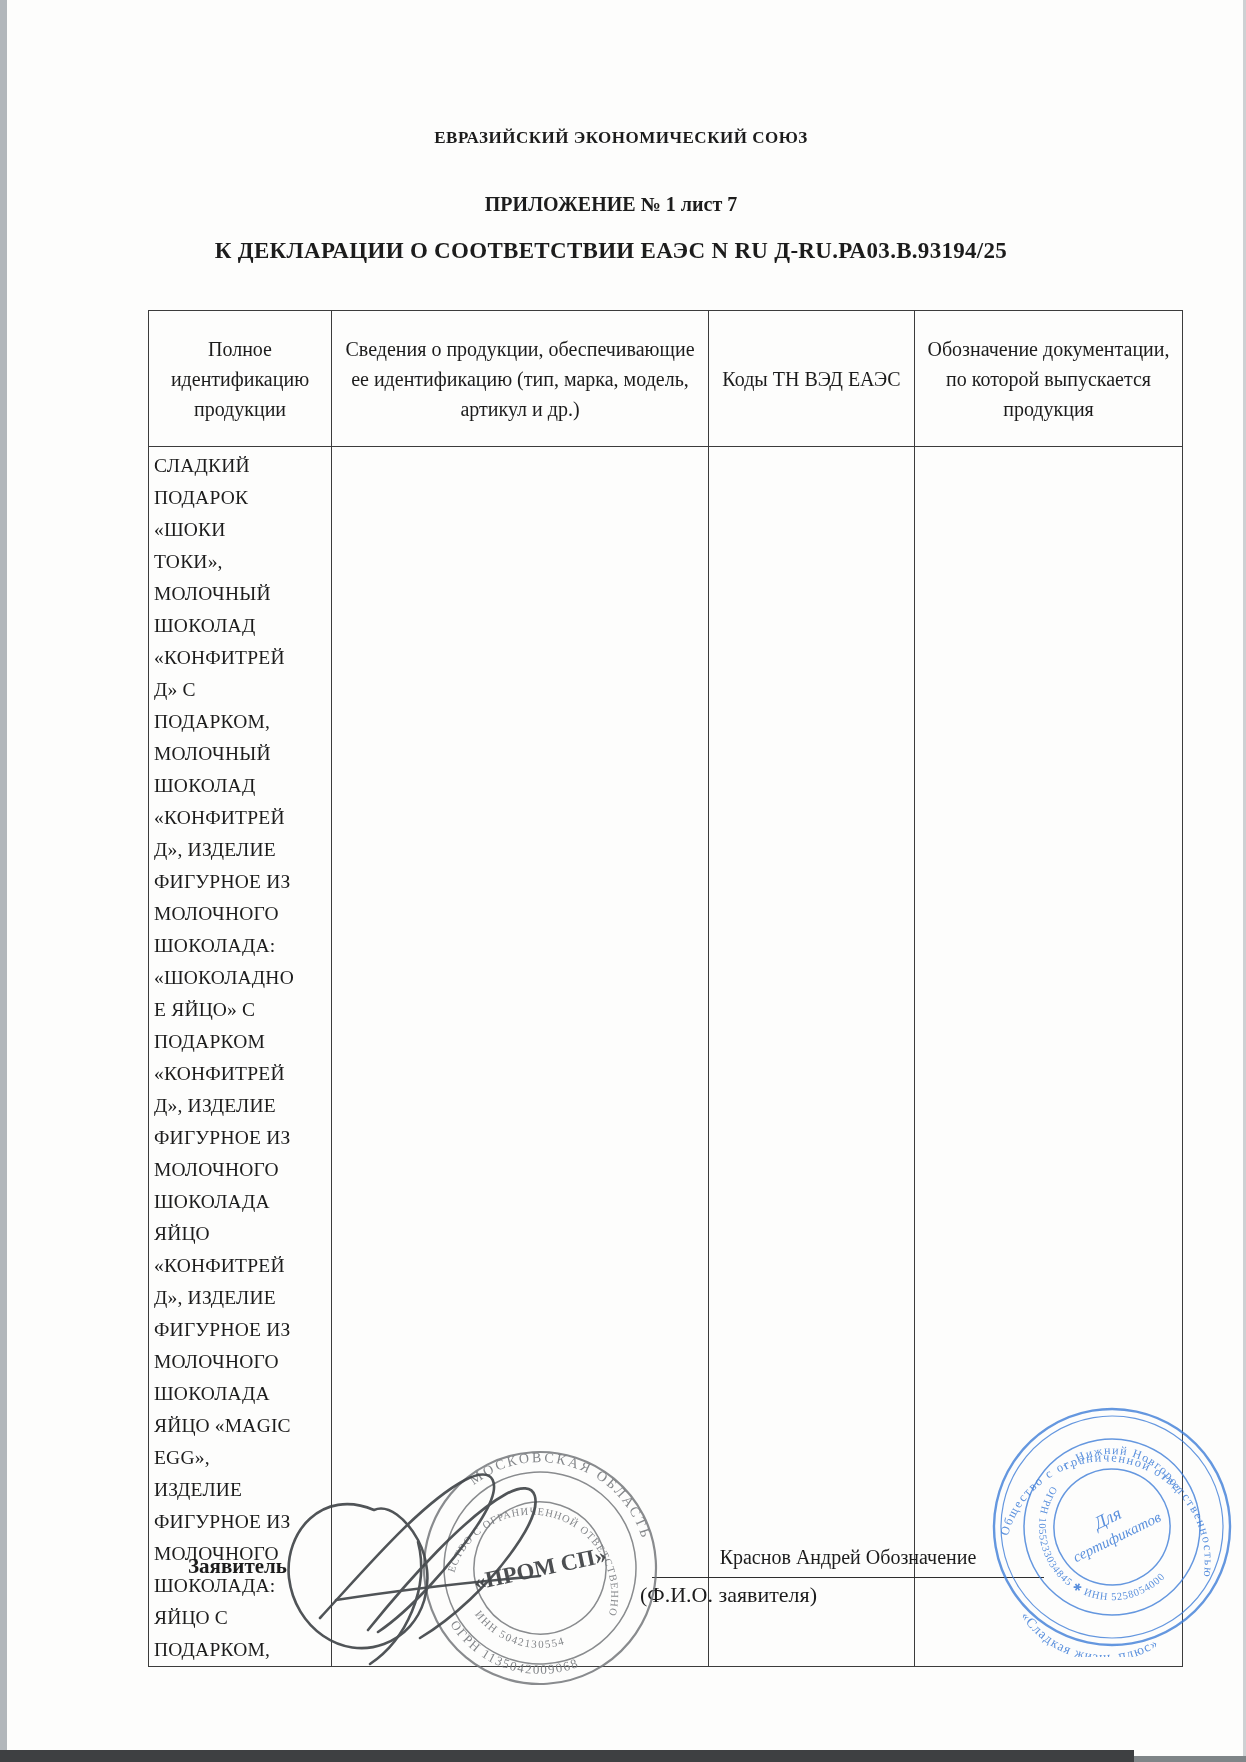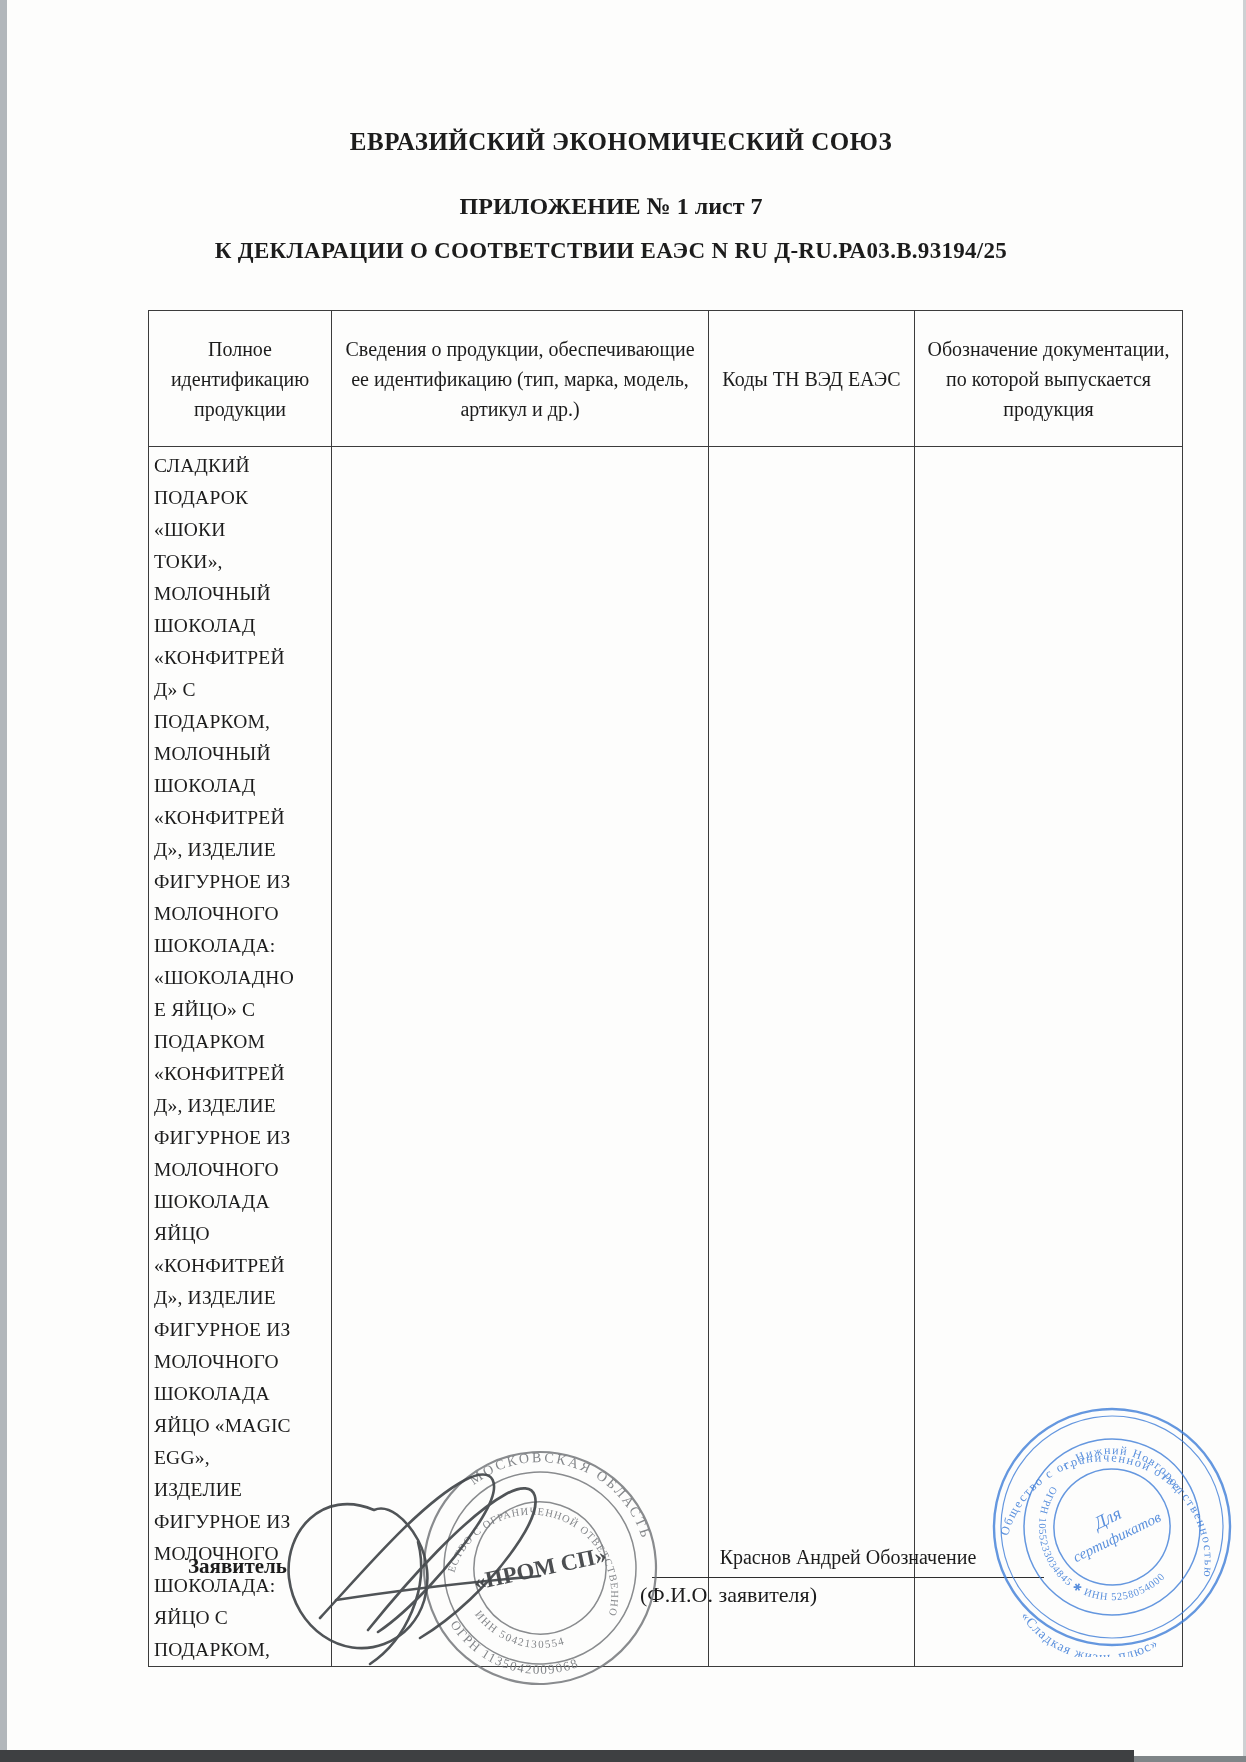--- a/index.html
+++ b/index.html
@@ -7,23 +7,23 @@
     position:relative;width:1246px;height:1762px;background:#fdfdfc;
     font-family:"Liberation Serif","DejaVu Serif",serif;color:#1c1c1c;overflow:hidden;
     margin:0 auto;
   }
   .edge-left{position:absolute;left:0;top:0;width:7px;height:100%;background:#b2b7bb;}
   .edge-right{position:absolute;right:0;top:0;width:3px;height:100%;background:#ced1d3;}
   .edge-bottom{position:absolute;left:0;top:1750px;width:1134px;height:12px;background:#3e4042;}
   .edge-bottom2{position:absolute;left:1134px;top:1756px;width:112px;height:6px;background:#7f8588;}
 
   .doc-title{position:absolute;left:0;right:24px;top:128px;text-align:center;
-    font-size:25px;font-weight:bold;letter-spacing:.5px;padding-left:20px;}
+    font-size:17px;font-weight:bold;letter-spacing:.5px;padding-left:20px;}
   .doc-appendix{position:absolute;left:0;right:24px;top:193px;text-align:center;
-    font-size:24px;font-weight:bold;}
+    font-size:20px;font-weight:bold;}
   .doc-decl{position:absolute;left:0;right:24px;top:238px;text-align:center;
     font-size:23px;font-weight:bold;letter-spacing:.3px;}
 
   table.decl{position:absolute;left:148px;top:310px;width:952px;border-collapse:collapse;
     table-layout:fixed;}
   table.decl th,table.decl td{border:1.8px solid #3c3c3c;}
   table.decl th{font-size:20px;font-weight:normal;text-align:center;vertical-align:middle;
     line-height:1.5;padding:4px 10px;}
   table.decl tr.hdr{height:136px;}
   table.decl tr.body{height:994px;}

